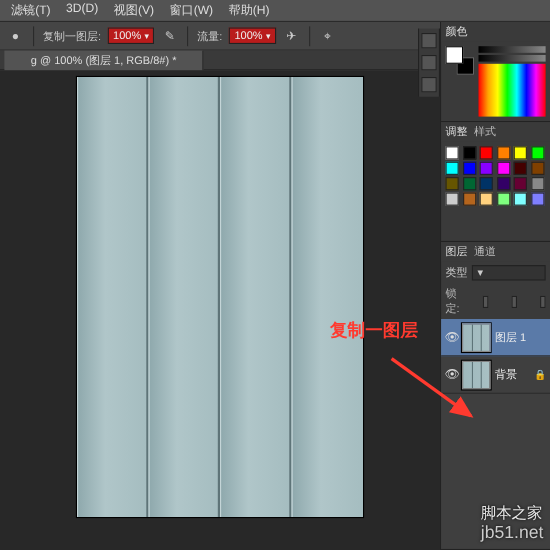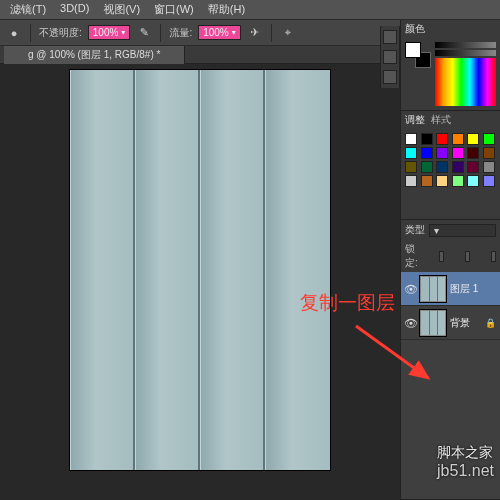--- a/index.html
+++ b/index.html
@@ -1,21 +1,21 @@
 <!DOCTYPE html>
 <html><head>
 <meta charset="utf-8">
 <style>
 *{margin:0;padding:0;box-sizing:border-box;font-family:"Microsoft YaHei",sans-serif}
 body{background:#535353;width:500px;height:500px;overflow:hidden;font-size:11px;color:#ccc;position:relative}
 .menubar{background:#535353;height:20px;display:flex;align-items:flex-start;padding:0 4px;gap:2px;border-bottom:1px solid #2a2a2a}
 .menubar span{padding:2px 6px;font-size:11px;color:#ddd}
 .optbar{background:#454545;height:26px;display:flex;align-items:center;padding:0 6px;gap:6px;border-bottom:1px solid #2a2a2a}
 .optbar .lbl{font-size:10px;color:#ccc}
-.optbar .combo{background:#ec4899;border:1px solid #222;padding:1px 4px;font-size:10px;color:#eee;display:flex;align-items:center;gap:3px}
+.optbar .combo{background:#b91c1c;border:1px solid #222;padding:1px 4px;font-size:10px;color:#eee;display:flex;align-items:center;gap:3px}
 .optbar .combo::after{content:"▾";font-size:8px}
 .optbar .sep{width:1px;height:18px;background:#2a2a2a;margin:0 2px}
 .iconbtn{width:16px;height:16px;display:inline-flex;align-items:center;justify-content:center;color:#ccc;font-size:11px}
 .tabbar{background:#3a3a3a;height:18px;display:flex;align-items:center;padding-left:4px;border-bottom:1px solid #222}
 .tab{background:#535353;font-size:10px;color:#ddd;padding:2px 24px;border-right:1px solid #222}
 .stage{position:absolute;top:64px;left:0;right:100px;bottom:0;background:#282828;display:flex;align-items:flex-start;justify-content:center;padding-top:6px}
 .canvas{width:260px;height:400px;background:linear-gradient(90deg,#9fb8bc 0%,#a8c0c3 50%,#9fb8bc 100%);box-shadow:0 0 0 1px #000;position:relative;overflow:hidden}
 .plank{position:absolute;top:0;bottom:0;background:linear-gradient(90deg,#8fa9ad 0%,#b0c6c9 40%,#a5bdc0 100%);border-right:2px solid #5e7478;border-left:1px solid #c4d5d7}
 .plank.p1{left:0;width:25%}
 .plank.p2{left:25%;width:25%}
@@ -44,40 +44,40 @@
 .layers-pnl .lock .ic{width:11px;height:11px;background:#555;border:1px solid #222}
 .layer-list{flex:1;background:#3f3f3f;overflow:hidden}
 .layer{display:flex;align-items:center;height:34px;border-bottom:1px solid #2c2c2c;padding:0 3px;gap:4px}
 .layer.sel{background:#5a7aa8}
 .layer .eye{width:12px;height:12px;color:#ddd;font-size:11px;text-align:center;line-height:12px}
 .layer .thumb{width:26px;height:26px;background:linear-gradient(90deg,#9fb8bc,#a8c0c3);border:1px solid #888;box-shadow:0 0 0 1px #000;position:relative}
 .layer .thumb::before,.layer .thumb::after{content:"";position:absolute;top:0;bottom:0;width:1px;background:#5e7478}
 .layer .thumb::before{left:33%}.layer .thumb::after{left:66%}
 .layer .nm{font-size:10px;color:#eee}
 .layer .lockic{margin-left:auto;font-size:9px;color:#ccc}
-.annot{position:absolute;left:300px;top:290px;color:#ff3a2f;font-size:19px;font-weight:normal;z-index:50;pointer-events:none}
+.annot{position:absolute;left:300px;top:290px;color:#ff3a2f;font-size:16px;font-weight:bold;z-index:50;pointer-events:none}
 .arrow{position:absolute;left:352px;top:322px;z-index:50;pointer-events:none}
-.watermark{position:absolute;right:6px;bottom:20px;font-size:14px;color:#e8e8e8;z-index:60;text-shadow:0 0 3px #000}
+.watermark{position:absolute;right:6px;bottom:6px;font-size:14px;color:#e8e8e8;z-index:60;text-shadow:0 0 3px #000}
 .watermark .sub{font-size:16px;display:block;text-align:left;color:#ccc}
 </style>
 </head>
 <body>
 
 <div class="menubar">
   <span>滤镜(T)</span>
   <span>3D(D)</span>
   <span>视图(V)</span>
   <span>窗口(W)</span>
   <span>帮助(H)</span>
 </div>
 
 <div class="optbar">
   <span class="iconbtn">●</span>
   <span class="sep"></span>
-  <span class="lbl">不透明度:</span>
+  <span class="lbl">复制一图层:</span>
   <span class="combo">100%</span>
   <span class="iconbtn">✎</span>
   <span class="sep"></span>
   <span class="lbl">流量:</span>
   <span class="combo">100%</span>
   <span class="iconbtn">✈</span>
   <span class="sep"></span>
   <span class="iconbtn">⌖</span>
 </div>
 
@@ -150,20 +150,24 @@
         <div class="sw" style="background: rgb(204, 204, 204);"></div>
         <div class="sw" style="background: rgb(181, 101, 29);"></div>
         <div class="sw" style="background: rgb(255, 210, 127);"></div>
         <div class="sw" style="background: rgb(127, 255, 127);"></div>
         <div class="sw" style="background: rgb(127, 255, 255);"></div>
         <div class="sw" style="background: rgb(127, 127, 255);"></div>
       </div>
   </div>
 
   <div class="pnl layers-pnl">
+    <div class="pnl-hd">
+      <span class="t">图层</span>
+      <span>通道</span>
+    </div>
     <div class="filt">
       <span>类型</span>
       <span class="combo">▾</span>
     </div>
     <div class="lock">
       <span>锁定:</span>
       <span class="ic"></span>
       <span class="ic"></span>
       <span class="ic"></span>
     </div>

